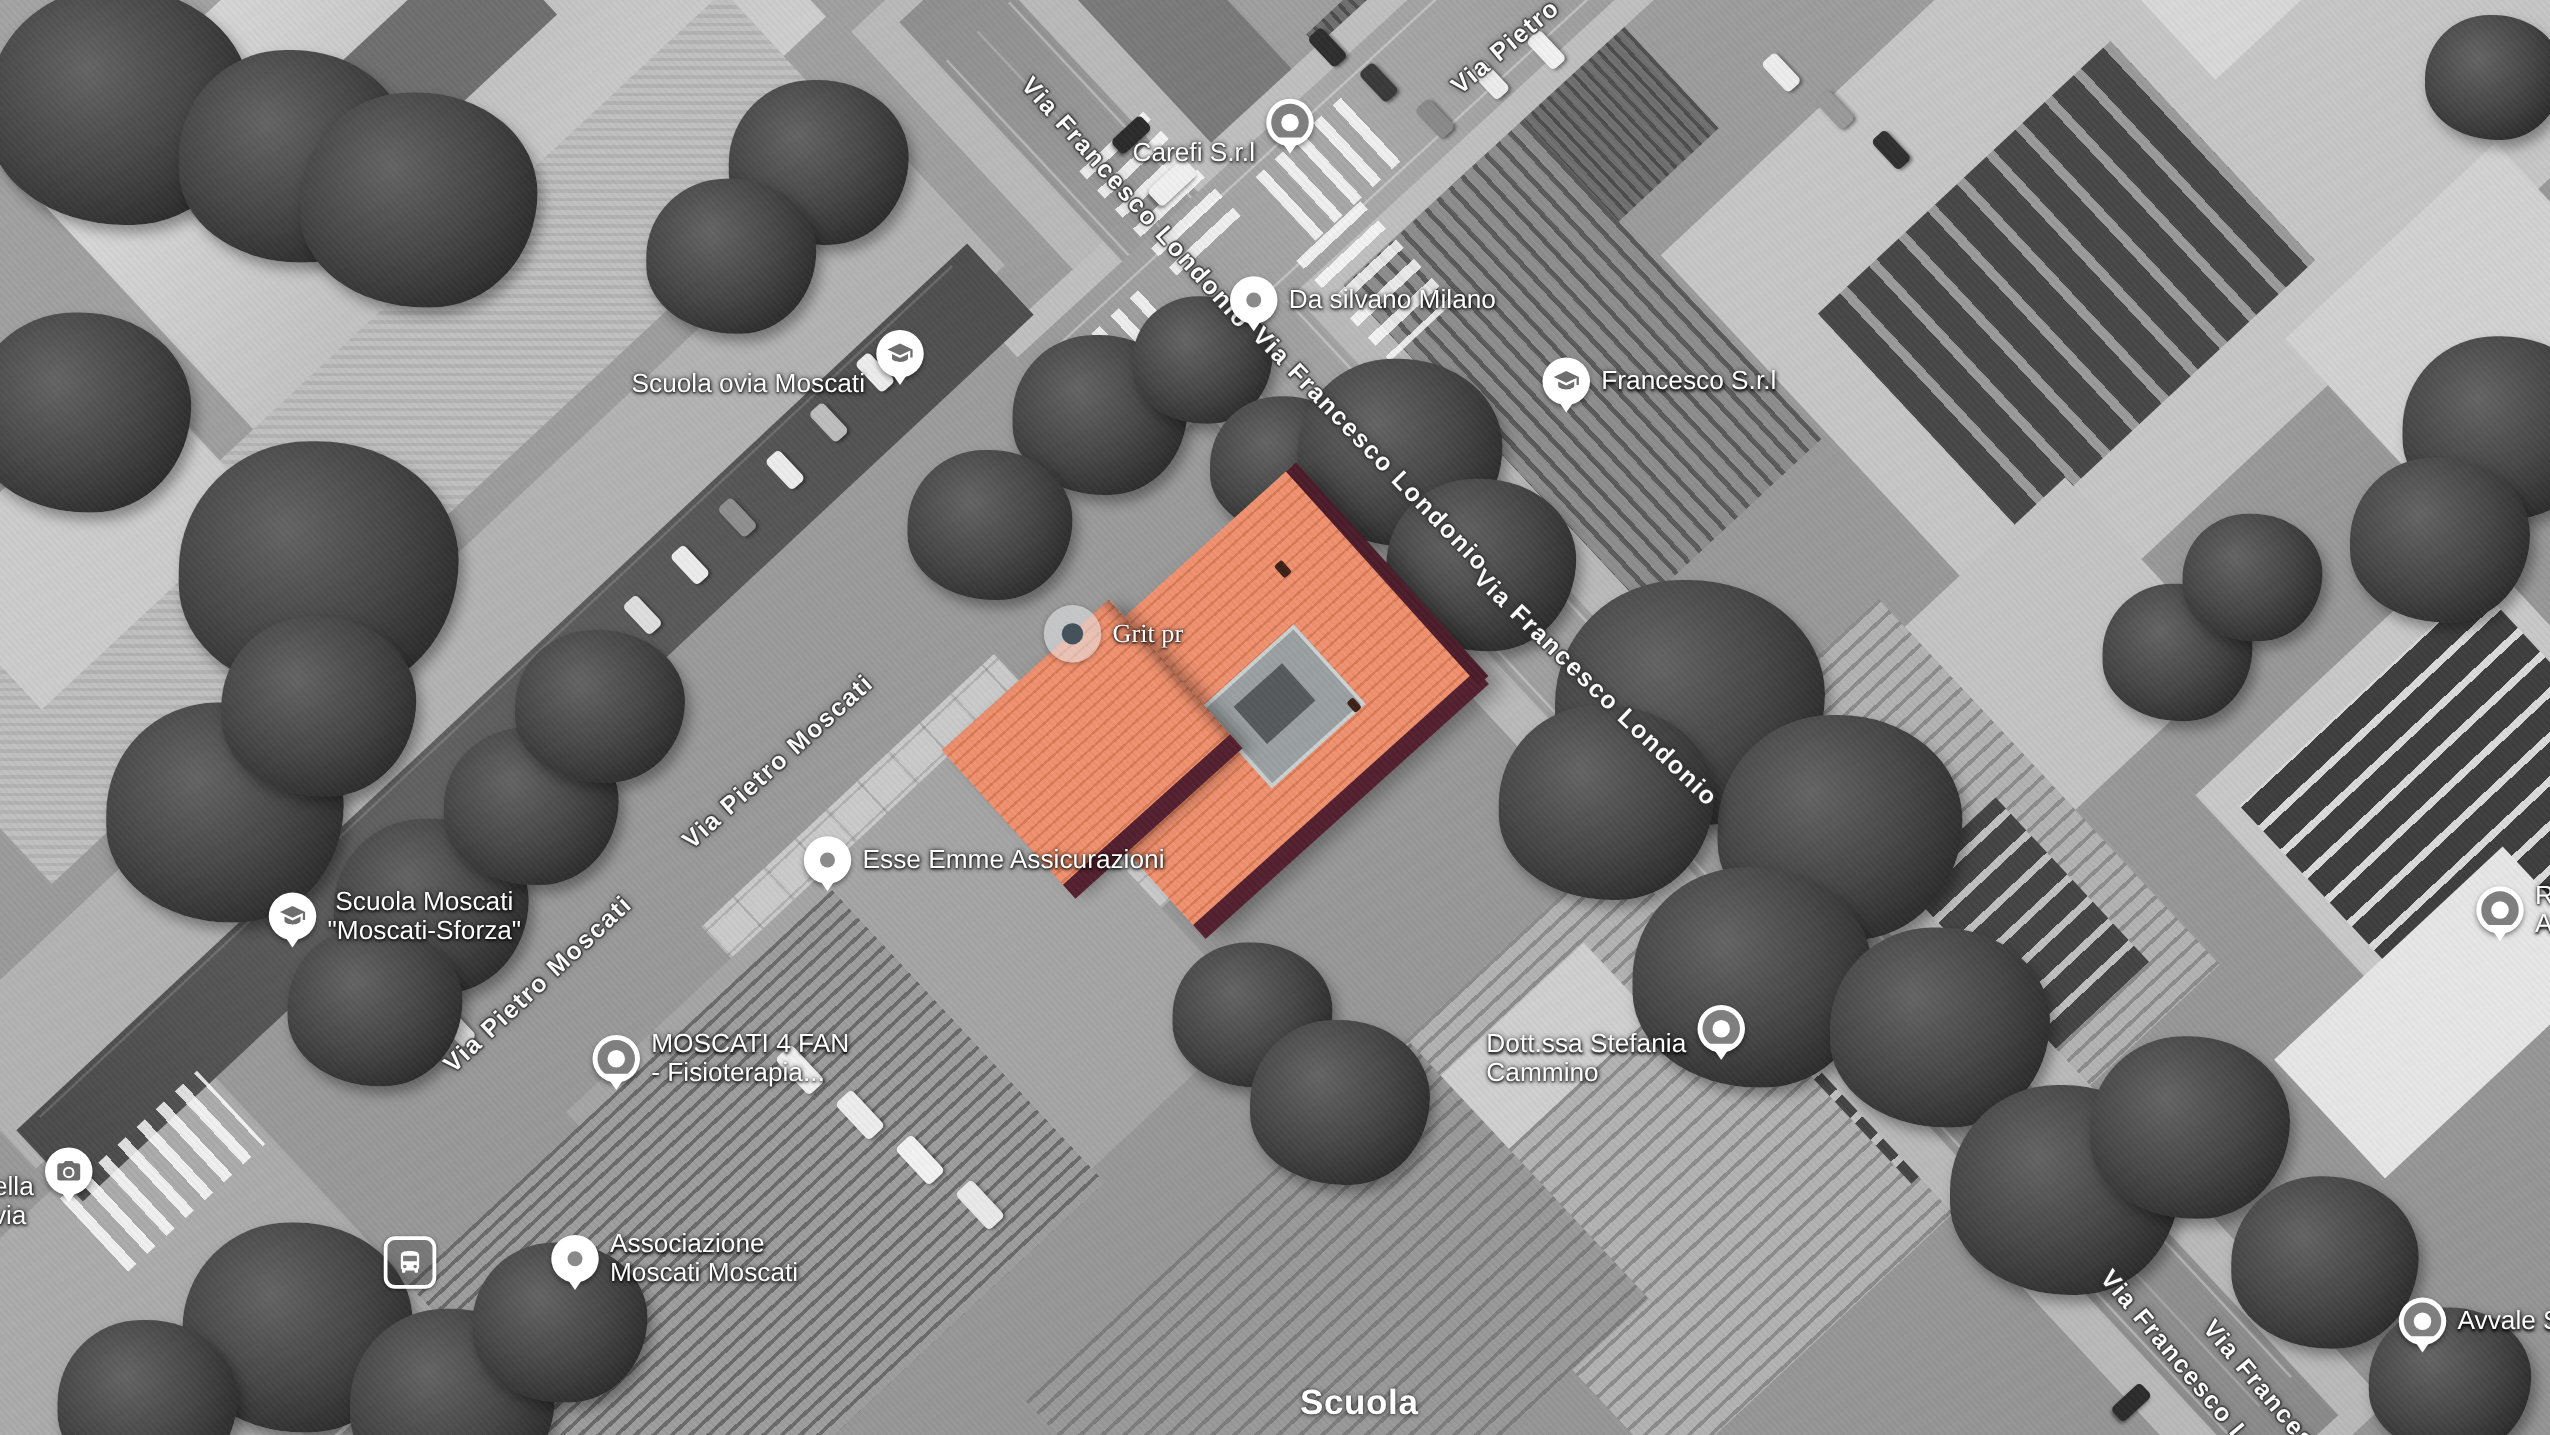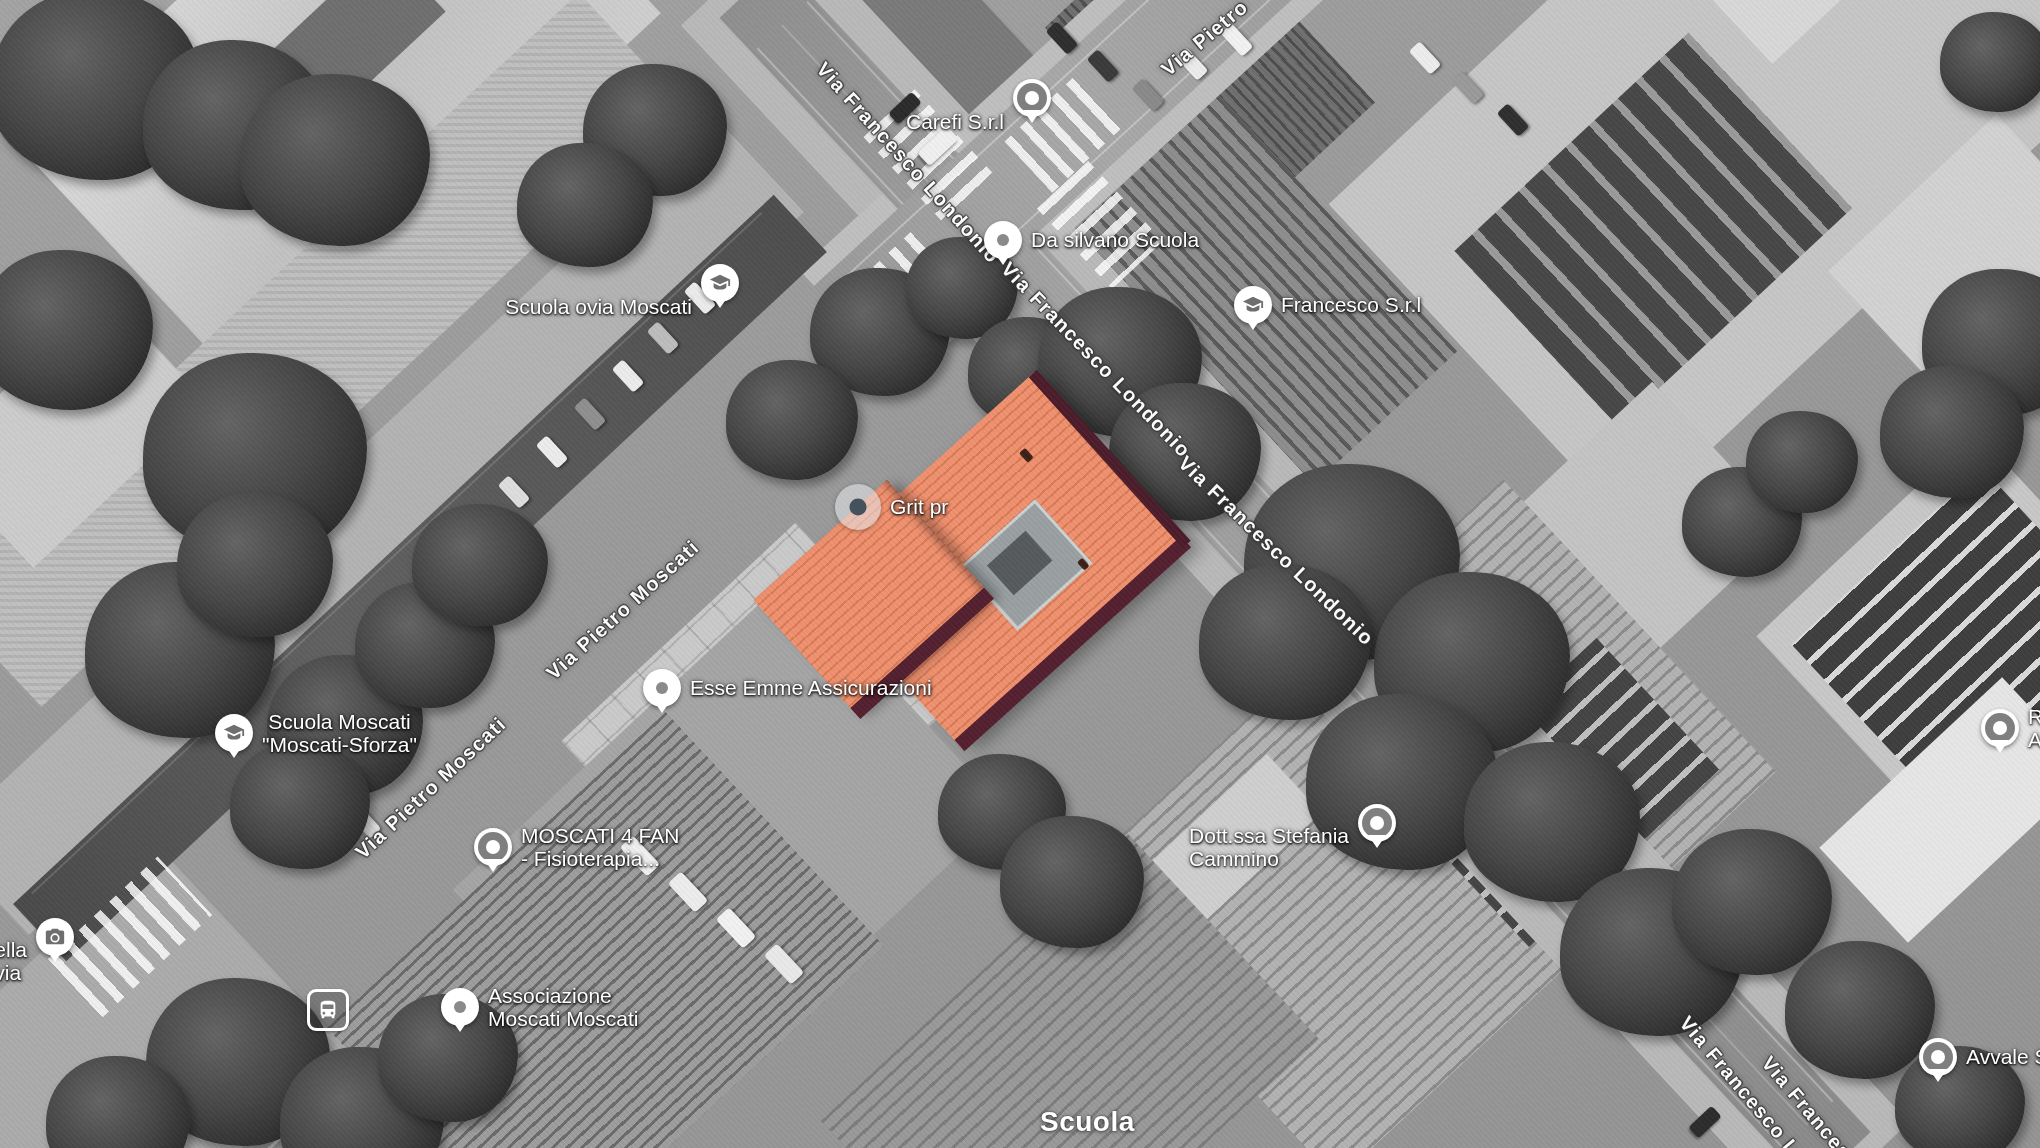--- a/index.html
+++ b/index.html
@@ -222,21 +222,21 @@
     <div class="mlabel side-left">Carefi S.r.l</div>
     <div class="pin">
         <span class="mid"></span>
       </div>
   </div>
 
   <div class="marker" style="left:1003px;top:240px;">
     <div class="pin">
         <span class="dot"></span>
       </div>
-    <div class="mlabel side-right">Da silvano Scuola</div>
+    <div class="mlabel side-right">Da silvano Milano</div>
   </div>
 
   <div class="marker" style="left:1253px;top:305px;">
     <div class="pin">
       <svg viewBox="0 0 24 24">
           <path d="M12 3L1 8.2l11 5.2 9-4.26v6.06h2V8.2L12 3zm-7 9.3V16c0 1.8 3.1 3.2 7 3.2s7-1.4 7-3.2v-3.7l-7 3.3-7-3.3z"></path>
         </svg>
     </div>
     <div class="mlabel side-right">Francesco S.r.l</div>
   </div>
@@ -247,21 +247,21 @@
       <svg viewBox="0 0 24 24">
           <path d="M12 3L1 8.2l11 5.2 9-4.26v6.06h2V8.2L12 3zm-7 9.3V16c0 1.8 3.1 3.2 7 3.2s7-1.4 7-3.2v-3.7l-7 3.3-7-3.3z"></path>
         </svg>
     </div>
   </div>
 
   <div class="marker" style="left:858px;top:507px;">
     <div class="faded">
         <span class="dot"></span>
       </div>
-    <div class="mlabel side-right" style="left:32px;">Grit pr</div>
+    <div class="mlabel side-right" style="left:32px;font-family:Liberation Serif, serif;">Grit pr</div>
   </div>
 
   <div class="marker" style="left:662px;top:688px;">
     <div class="pin">
         <span class="dot"></span>
       </div>
     <div class="mlabel side-right">Esse Emme Assicurazioni</div>
   </div>
 
   <div class="marker" style="left:234px;top:733px;">

